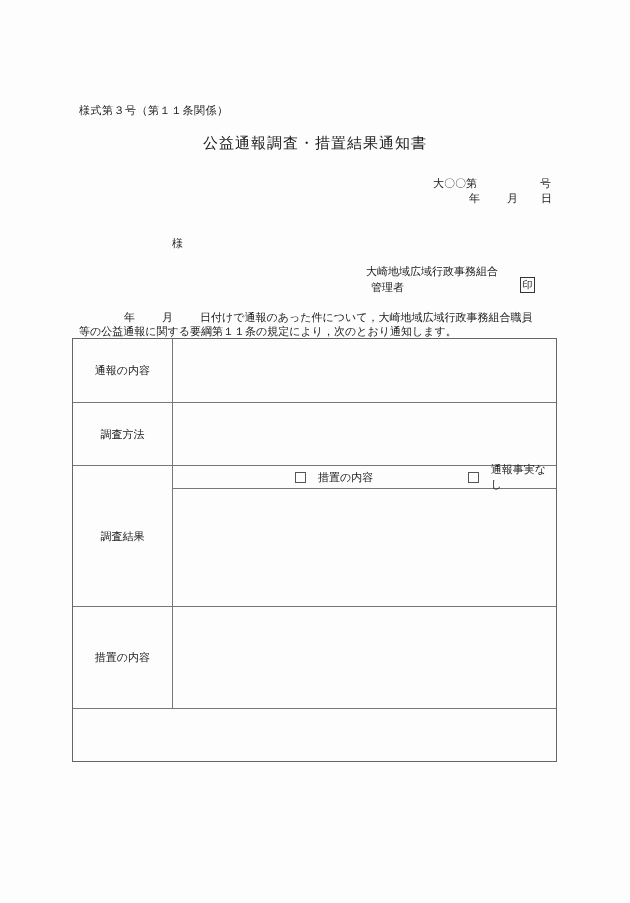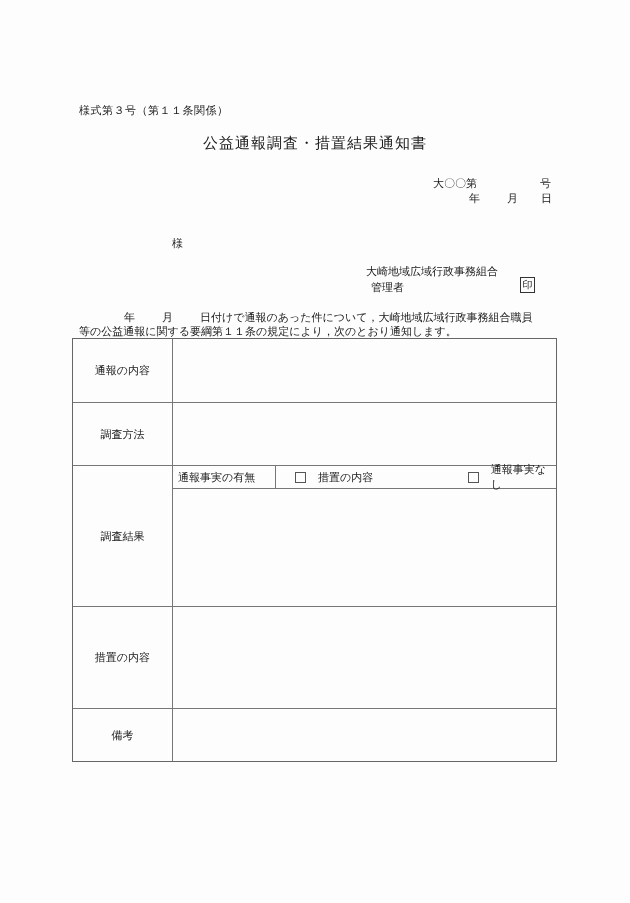--- a/index.html
+++ b/index.html
@@ -94,38 +94,36 @@
 
     <div class="row" style="top:63px; height:63px;">
       <div class="label-cell">調査方法</div>
       <div class="value-cell"></div>
     </div>
 
     <div class="row" style="top:126px; height:141px;">
       <div class="label-cell">調査結果</div>
       <div class="value-cell">
         <div class="subrow">
-          <div class="q">通報事実の有無</div>
           <div class="opt" style="left:123px;">
             <span class="box"></span>
             <span>措置の内容</span>
           </div>
           <div class="opt" style="left:252px;margin-left:44px;">
             <span class="box"></span>
             <span>通報事実なし</span>
           </div>
         </div>
         <div style="position:absolute; left:0; right:0; top:23px; bottom:0;"></div>
       </div>
     </div>
 
     <div class="row" style="top:267px; height:102px;text-align:right;">
       <div class="label-cell">措置の内容</div>
       <div class="value-cell"></div>
     </div>
 
     <div class="row" style="top:369px; height:53px;">
-      <div class="label-cell">備考</div>
       <div class="value-cell"></div>
     </div>
 
   </div>
 </div>
 
 </body></html>

